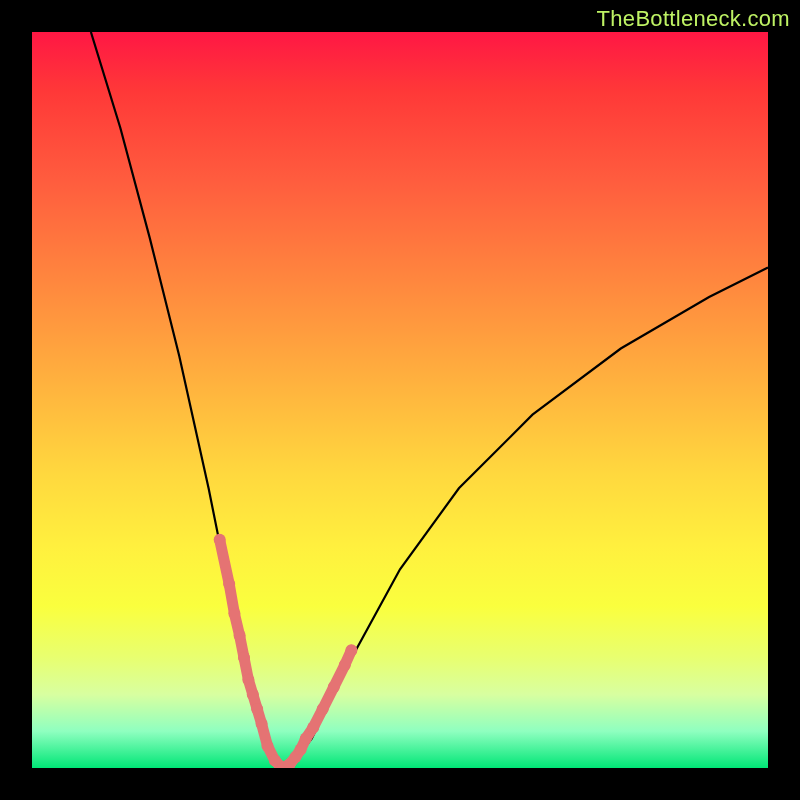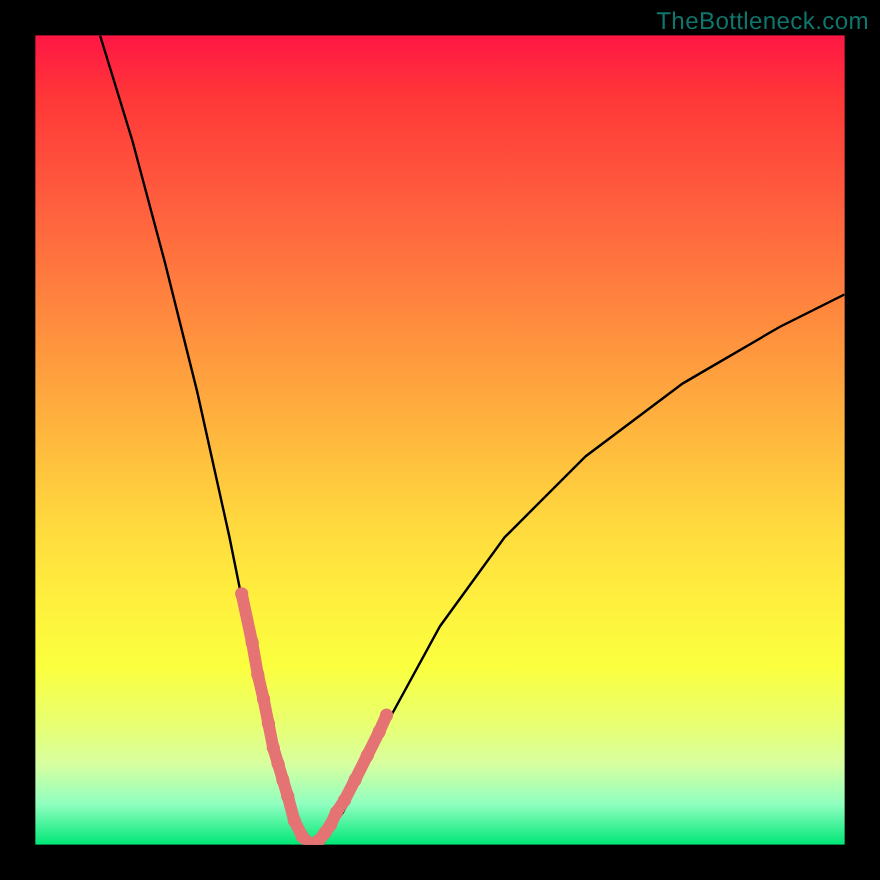--- a/index.html
+++ b/index.html
@@ -44,21 +44,21 @@
       #e8ff70 85%,
       #d8ffa0 90%,
       #8fffc0 95%,
       #00e676 100%
     );
   }
   .watermark {
     position: absolute;
     top: 6px;
     right: 10px;
-    color: #0f766e;
+    color: #bef264;
     font-size: 22px;
     font-weight: 500;
     letter-spacing: 0.3px;
     user-select: none;
   }
   svg.curve {
     position: absolute;
     inset: 0;
     width: 736px;
     height: 736px;

